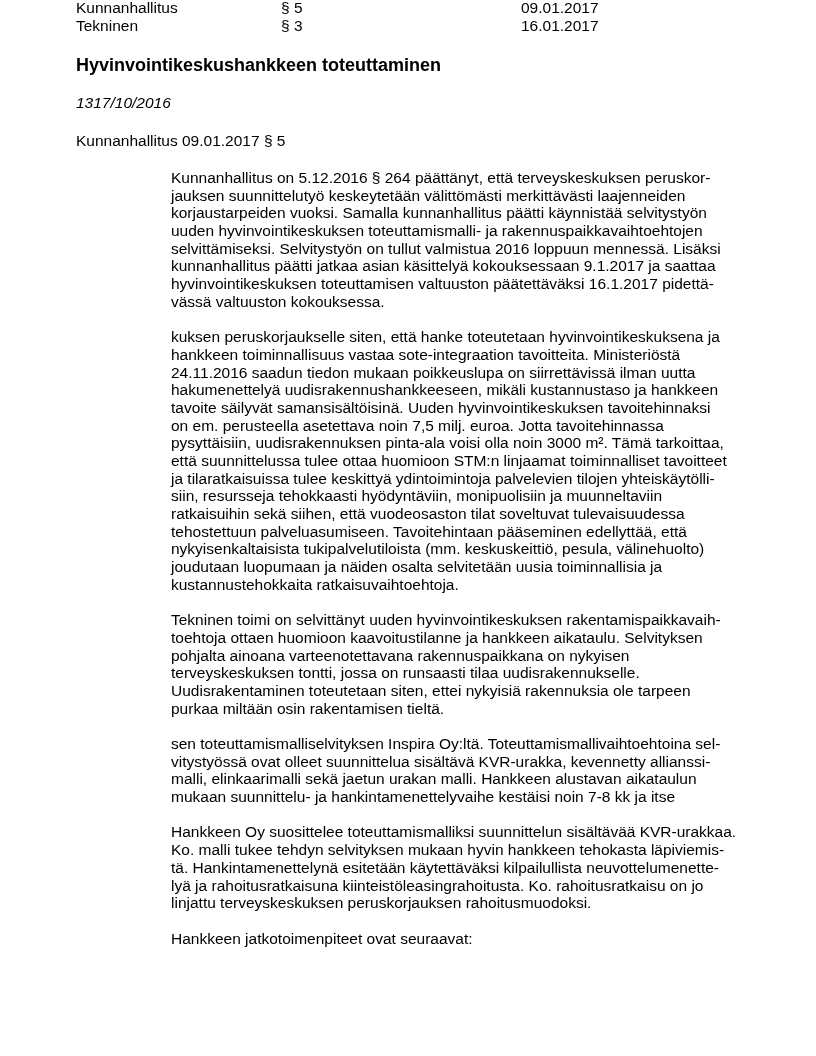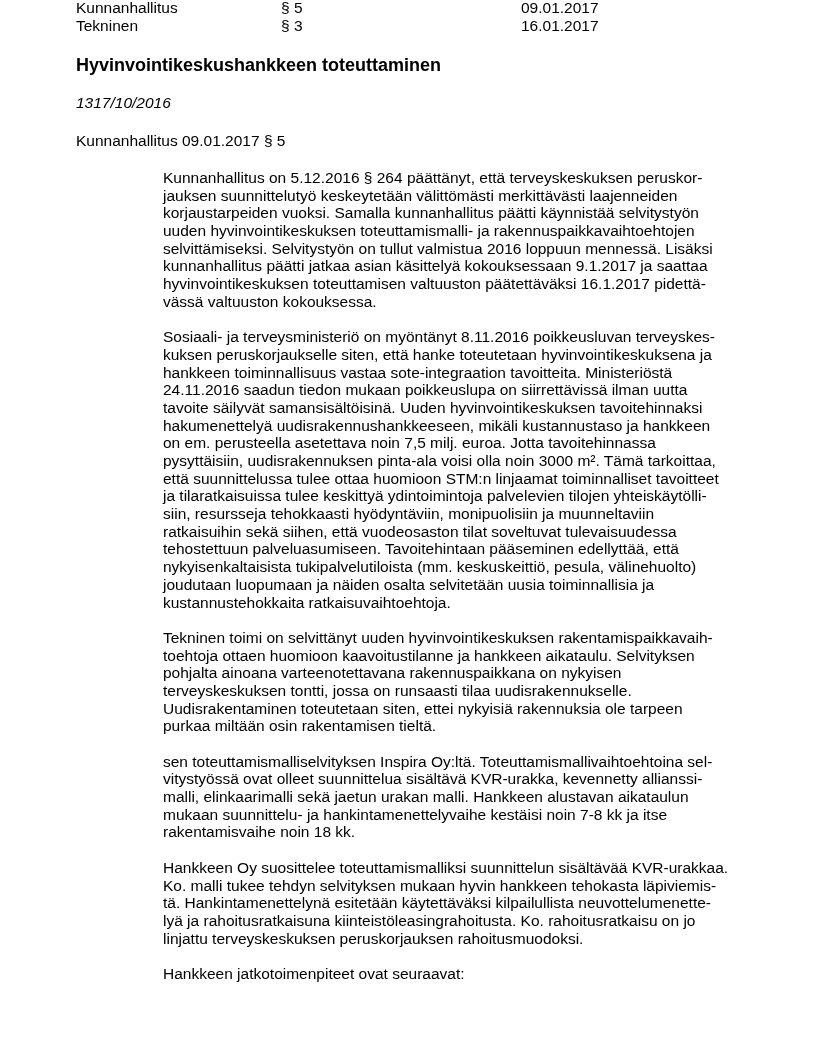--- a/index.html
+++ b/index.html
@@ -7,21 +7,21 @@
          font-family:"Liberation Sans", sans-serif; color:#000; font-size:15.5px; }
   .hdr-row { position:absolute; left:76px; height:18px; line-height:18px; width:700px; }
   .hdr-row span { position:absolute; top:0; white-space:nowrap; }
   .c1 { left:0; } .c2 { left:205px; } .c3 { left:445px; }
   #row0 { top:-1px; } #row1 { top:17px; }
   .title { position:absolute; left:76px; top:54px; font-weight:bold; font-size:18px; line-height:22px; white-space:nowrap; }
   .dnum { position:absolute; left:76px; top:94px; line-height:18px;font-style:italic; }
   .meet { position:absolute; left:76px; top:132px; line-height:18px; }
   .body { position:absolute; left:163px; top:169px; width:620px; }
   .para { margin:0 0 17.7px 0; }
-  .line { display:block; white-space:nowrap; line-height:17.7px; height:17.7px; }
+  .line { display:block; white-space:nowrap; line-height:17.7px; height:17.7px;margin-left:8px; }
 </style>
 </head>
 <body>
 
 <div class="hdr-row" id="row0">
   <span class="c1">Kunnanhallitus</span>
   <span class="c2">§ 5</span>
   <span class="c3">09.01.2017</span>
 </div>
 <div class="hdr-row" id="row1">
@@ -39,26 +39,25 @@
       <span class="line">Kunnanhallitus on 5.12.2016 § 264 päättänyt, että terveyskeskuksen peruskor-</span>
       <span class="line">jauksen suunnittelutyö keskeytetään välittömästi merkittävästi laajenneiden</span>
       <span class="line">korjaustarpeiden vuoksi. Samalla kunnanhallitus päätti käynnistää selvitystyön</span>
       <span class="line">uuden hyvinvointikeskuksen toteuttamismalli- ja rakennuspaikkavaihtoehtojen</span>
       <span class="line">selvittämiseksi. Selvitystyön on tullut valmistua 2016 loppuun mennessä. Lisäksi</span>
       <span class="line">kunnanhallitus päätti jatkaa asian käsittelyä kokouksessaan 9.1.2017 ja saattaa</span>
       <span class="line">hyvinvointikeskuksen toteuttamisen valtuuston päätettäväksi 16.1.2017 pidettä-</span>
       <span class="line">vässä valtuuston kokouksessa.</span>
     </div>
     <div class="para">
-      <span class="line">Sosiaali- ja terveysministeriö on myöntänyt 8.11.2016 poikkeusluvan terveyskes-</span>
       <span class="line">kuksen peruskorjaukselle siten, että hanke toteutetaan hyvinvointikeskuksena ja</span>
       <span class="line">hankkeen toiminnallisuus vastaa sote-integraation tavoitteita. Ministeriöstä</span>
       <span class="line">24.11.2016 saadun tiedon mukaan poikkeuslupa on siirrettävissä ilman uutta</span>
+      <span class="line">hakumenettelyä uudisrakennushankkeeseen, mikäli kustannustaso ja hankkeen</span>
       <span class="line">tavoite säilyvät samansisältöisinä. Uuden hyvinvointikeskuksen tavoitehinnaksi</span>
-      <span class="line">hakumenettelyä uudisrakennushankkeeseen, mikäli kustannustaso ja hankkeen</span>
       <span class="line">on em. perusteella asetettava noin 7,5 milj. euroa. Jotta tavoitehinnassa</span>
       <span class="line">pysyttäisiin, uudisrakennuksen pinta-ala voisi olla noin 3000 m². Tämä tarkoittaa,</span>
       <span class="line">että suunnittelussa tulee ottaa huomioon STM:n linjaamat toiminnalliset tavoitteet</span>
       <span class="line">ja tilaratkaisuissa tulee keskittyä ydintoimintoja palvelevien tilojen yhteiskäytölli-</span>
       <span class="line">siin, resursseja tehokkaasti hyödyntäviin, monipuolisiin ja muunneltaviin</span>
       <span class="line">ratkaisuihin sekä siihen, että vuodeosaston tilat soveltuvat tulevaisuudessa</span>
       <span class="line">tehostettuun palveluasumiseen. Tavoitehintaan pääseminen edellyttää, että</span>
       <span class="line">nykyisenkaltaisista tukipalvelutiloista (mm. keskuskeittiö, pesula, välinehuolto)</span>
       <span class="line">joudutaan luopumaan ja näiden osalta selvitetään uusia toiminnallisia ja</span>
       <span class="line">kustannustehokkaita ratkaisuvaihtoehtoja.</span>
@@ -69,21 +68,20 @@
       <span class="line">pohjalta ainoana varteenotettavana rakennuspaikkana on nykyisen</span>
       <span class="line">terveyskeskuksen tontti, jossa on runsaasti tilaa uudisrakennukselle.</span>
       <span class="line">Uudisrakentaminen toteutetaan siten, ettei nykyisiä rakennuksia ole tarpeen</span>
       <span class="line">purkaa miltään osin rakentamisen tieltä.</span>
     </div>
     <div class="para">
       <span class="line">sen toteuttamismalliselvityksen Inspira Oy:ltä. Toteuttamismallivaihtoehtoina sel-</span>
       <span class="line">vitystyössä ovat olleet suunnittelua sisältävä KVR-urakka, kevennetty allianssi-</span>
       <span class="line">malli, elinkaarimalli sekä jaetun urakan malli. Hankkeen alustavan aikataulun</span>
       <span class="line">mukaan suunnittelu- ja hankintamenettelyvaihe kestäisi noin 7-8 kk ja itse</span>
-      <span class="line">rakentamisvaihe noin 18 kk.</span>
     </div>
     <div class="para">
       <span class="line">Hankkeen Oy suosittelee toteuttamismalliksi suunnittelun sisältävää KVR-urakkaa.</span>
       <span class="line">Ko. malli tukee tehdyn selvityksen mukaan hyvin hankkeen tehokasta läpiviemis-</span>
       <span class="line">tä. Hankintamenettelynä esitetään käytettäväksi kilpailullista neuvottelumenette-</span>
       <span class="line">lyä ja rahoitusratkaisuna kiinteistöleasingrahoitusta. Ko. rahoitusratkaisu on jo</span>
       <span class="line">linjattu terveyskeskuksen peruskorjauksen rahoitusmuodoksi.</span>
     </div>
     <div class="para">
       <span class="line">Hankkeen jatkotoimenpiteet ovat seuraavat:</span>

